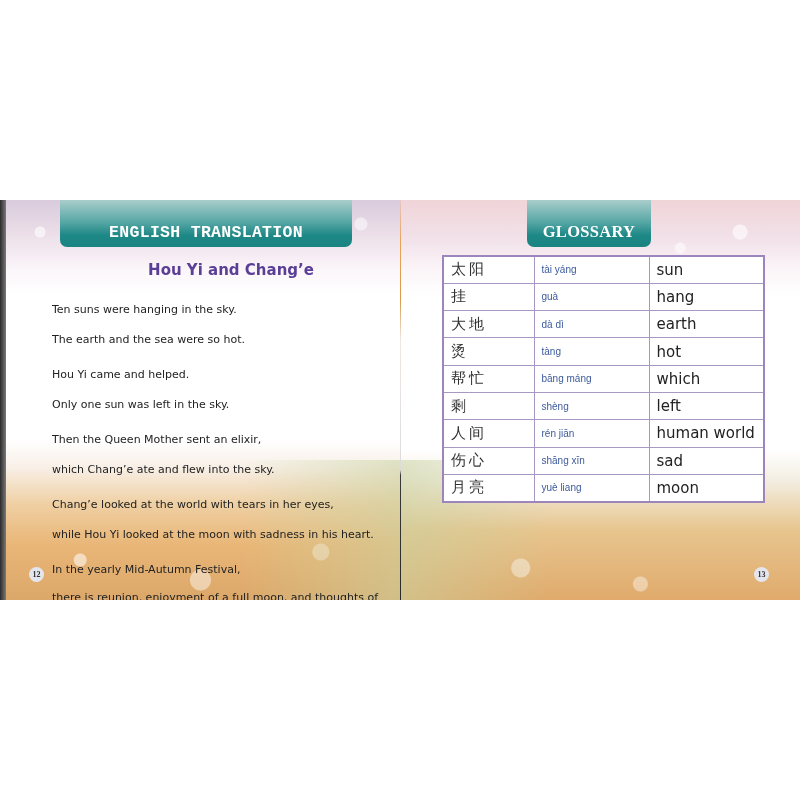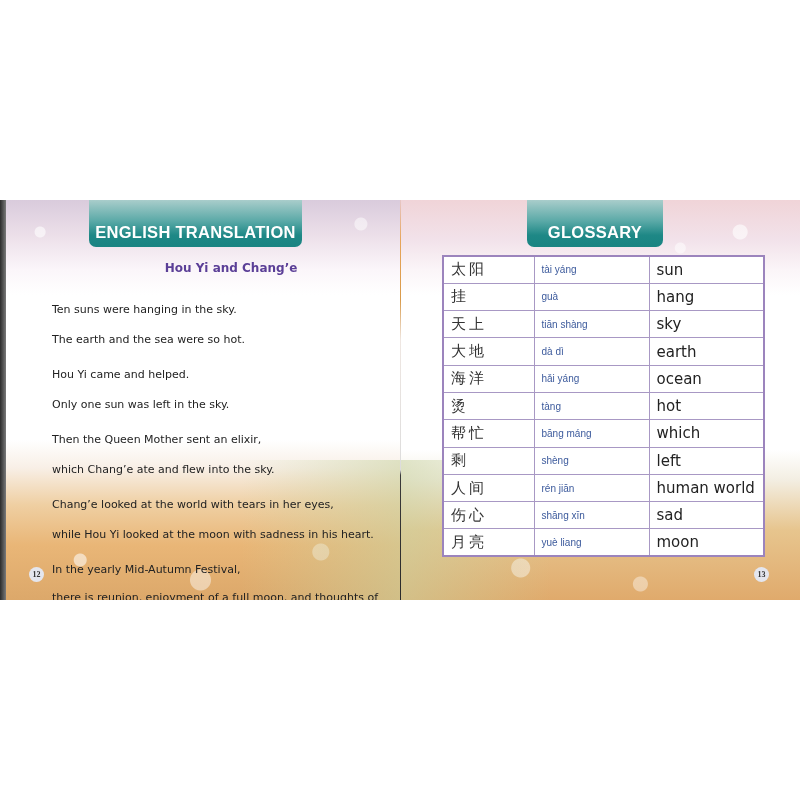--- a/index.html
+++ b/index.html
@@ -57,25 +57,25 @@
     }
     .banner {
       position: absolute; top: 0; height: 47px;
       background: linear-gradient(to bottom, #a9cdcb 0%, #5aa9a7 45%, #1e8886 75%, #198482 100%);
       border-radius: 0 0 7px 7px;
       color: #ffffff; font-family: "Liberation Sans", sans-serif; font-weight: bold;
       font-size: 16.5px; letter-spacing: 0.3px;
       display: flex; align-items: flex-end; justify-content: center; padding-bottom: 5px; box-sizing: border-box;
       z-index: 2;
     }
-    .banner-left { left: 89px; width: 213px; }
-    .banner-right { left: 126px; width: 136px; }
+    .banner-left { left: 60px; width: 292px; font-family: Liberation Mono, monospace; }
+    .banner-right { left: 126px; width: 124px; font-family: Liberation Serif, serif; }
     .story-title {
       position: absolute; left: 0; width: 462px; top: 61px; text-align: center;
-      color: #5b3f97; font-family: "DejaVu Sans", sans-serif; font-weight: bold; font-size: 12px;
+      color: #5b3f97; font-family: "DejaVu Sans", sans-serif; font-weight: bold; font-size: 15px;
       z-index: 2;
     }
     .story {
       position: absolute; left: 40px; top: 89px; width: 360px; z-index: 2;
       color: #222222; font-family: "DejaVu Sans", sans-serif; font-size: 11px; line-height: 17.5px;
     }
     .stanza { margin: 0 0 18px 0; }
     .stanza p { margin: 12px; white-space: nowrap; }
     .stanza p.wrap { white-space: normal; width: 330px; line-height: 14.5px; }
     .page-num {
@@ -139,33 +139,23 @@
           <td class="hanzi">太阳</td>
           <td class="pinyin">tài yáng</td>
           <td class="english">sun</td>
         </tr>
         <tr>
           <td class="hanzi">挂</td>
           <td class="pinyin">guà</td>
           <td class="english">hang</td>
         </tr>
         <tr>
-          <td class="hanzi">天上</td>
-          <td class="pinyin">tiān shàng</td>
-          <td class="english">sky</td>
-        </tr>
-        <tr>
           <td class="hanzi">大地</td>
           <td class="pinyin">dà dì</td>
           <td class="english">earth</td>
-        </tr>
-        <tr>
-          <td class="hanzi">海洋</td>
-          <td class="pinyin">hǎi yáng</td>
-          <td class="english">ocean</td>
         </tr>
         <tr>
           <td class="hanzi">烫</td>
           <td class="pinyin">tàng</td>
           <td class="english">hot</td>
         </tr>
         <tr>
           <td class="hanzi">帮忙</td>
           <td class="pinyin">bāng máng</td>
           <td class="english">which</td>

